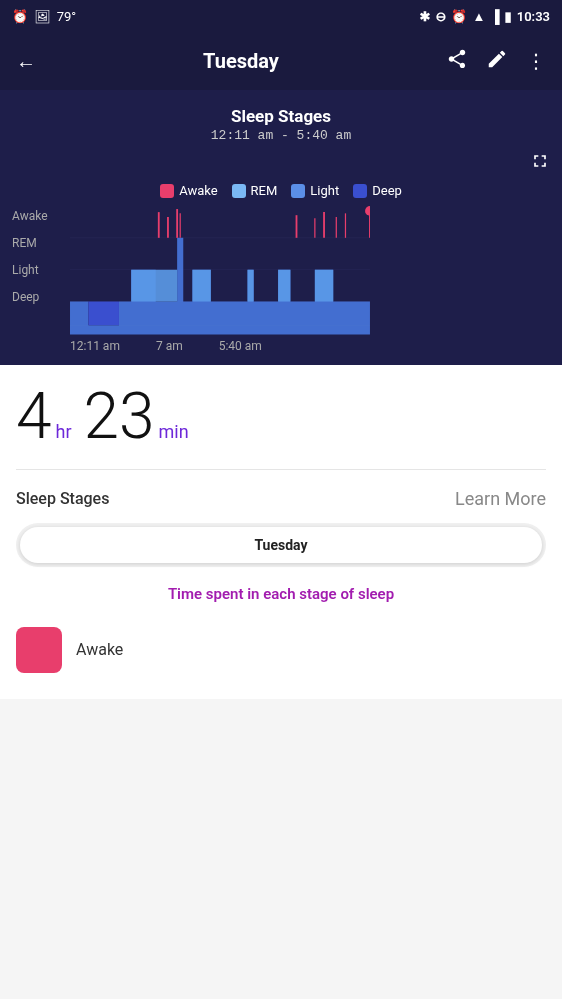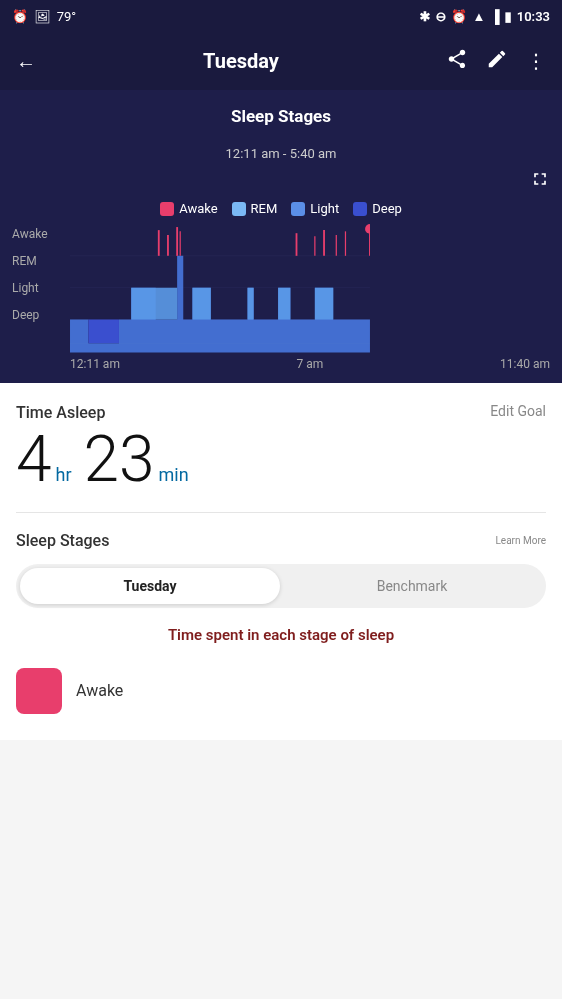--- a/index.html
+++ b/index.html
@@ -44,21 +44,21 @@
     .header-icons { display: flex; align-items: center; gap: 18px; }
     .icon-btn { cursor: pointer; color: white; font-size: 20px; }
 
     
     .chart-section {
       background: #1e1e4a;
       padding: 16px 12px 12px;
     }
     .chart-header { text-align: center; color: white; margin-bottom: 8px; }
     .chart-header h2 { font-size: 17px; font-weight: 700; }
-    .chart-header p { font-size: 13px; color: #ccc; margin-top: 20px; }
+    .chart-header p { font-size: 13px; color: #ccc; margin-top: 2px; font-family: Liberation Mono, monospace; }
 
     
     .legend {
       display: flex;
       justify-content: center;
       gap: 14px;
       margin: 8px 0;
       flex-wrap: wrap;
     }
     .legend-item {
@@ -97,25 +97,26 @@
       margin-left: 58px;
       position: relative;
       background: transparent;
     }
     .sleep-svg {
       width: 100%;
       display: block;
     }
     .x-labels {
       display: flex;
-      justify-content: space-between;
+      justify-content: flex-start;
       margin-left: 58px;
       margin-top: 4px;
       color: #aaa;
       font-size: 12px;
+      gap: 36px;
     }
 
     
     .main-content {
       background: white;
       padding: 20px 16px;
     }
 
     
     .time-asleep-section {
@@ -134,32 +135,32 @@
       color: #888;
       cursor: pointer;
     }
     .time-display {
       display: flex;
       align-items: baseline;
       gap: 4px;
       margin-bottom: 20px;
     }
     .time-big { font-size: 64px; font-weight: 300; color: #111; line-height: 1; }
-    .time-unit { font-size: 18px; color: #0369a1; margin-right: 8px; }
+    .time-unit { font-size: 18px; color: #6d28d9; margin-right: 8px; }
 
     
     .sleep-stages-header {
       display: flex;
       justify-content: space-between;
       align-items: center;
       margin-bottom: 14px;
       border-top: 1px solid #e5e5e5;
       padding-top: 18px;
     }
-    .learn-more { font-size: 10px; color: #888; cursor: pointer; }
+    .learn-more { font-size: 18px; color: #888; cursor: pointer; }
 
     
     .tabs {
       display: flex;
       background: #f0f0f0;
       border-radius: 30px;
       padding: 4px;
       gap: 2px;
       margin-bottom: 18px;
     }
@@ -177,21 +178,21 @@
       color: #222;
       font-weight: 700;
       box-shadow: 0 1px 4px rgba(0,0,0,0.15);
     }
 
     
     .stages-subtitle {
       text-align: center;
       font-size: 15px;
       font-weight: 600;
-      color: #7f1d1d;
+      color: #a21caf;
       margin-bottom: 18px;
       margin-top: 8px;
     }
 
     
     .stage-item {
       display: flex;
       align-items: center;
       gap: 14px;
       padding: 6px 0;
@@ -353,50 +354,43 @@
 
           <line x1="490" y1="52" x2="490" y2="8" stroke="#e83e6c" stroke-width="3"></line>
           <circle cx="490" cy="8" r="8" fill="#e83e6c"></circle>
         </svg>
       </div>
     </div>
 
     <div class="x-labels">
       <span>12:11 am</span>
       <span>7 am</span>
-      <span>11:40 am</span>
+      <span>5:40 am</span>
     </div>
   </div>
 </div>
 
 <div class="main-content">
 
-  <div class="time-asleep-section">
-    <span class="section-label">Time Asleep</span>
-    <span class="edit-goal">Edit Goal</span>
-  </div>
   <div class="time-display">
     <span class="time-big">4</span>
     <span class="time-unit">hr</span>
     <span class="time-big">23</span>
     <span class="time-unit">min</span>
   </div>
 
   <div class="sleep-stages-header">
     <span class="section-label">Sleep Stages</span>
     <span class="learn-more">Learn More</span>
   </div>
 
   <div class="tabs">
     <div class="tab active">
       <span>Tuesday</span>
     </div>
-    <div class="tab">
-      <span>Benchmark</span>
-    </div>
   </div>
 
   <div class="stages-subtitle">Time spent in each stage of sleep</div>
 
   <div class="stage-item">
     <div class="stage-color-box" style="background:#e83e6c;"></div>
     <span class="stage-name">Awake</span>
   </div>
 
 </div>

